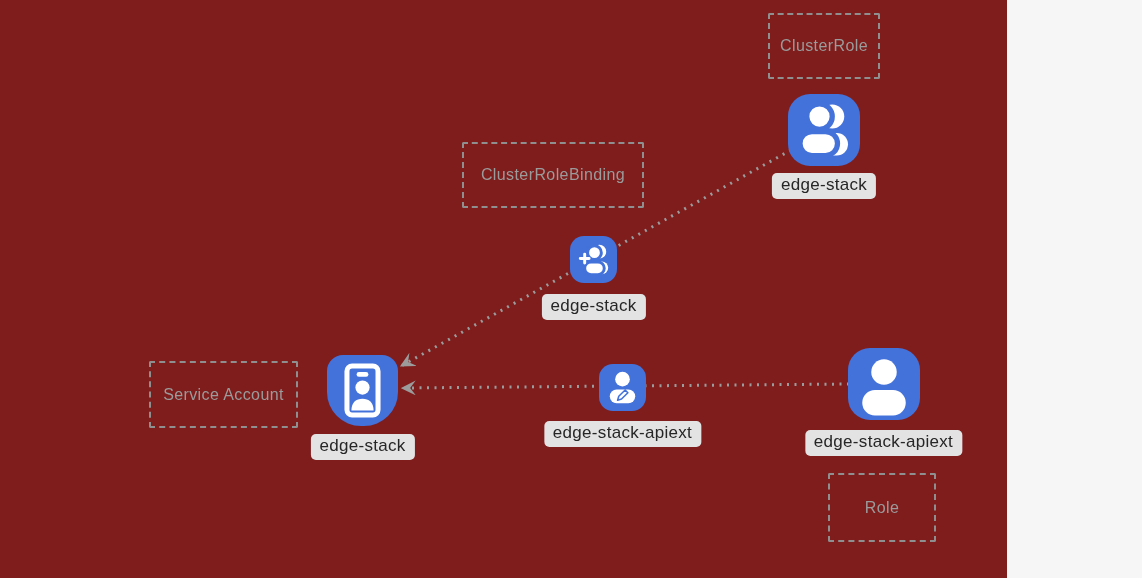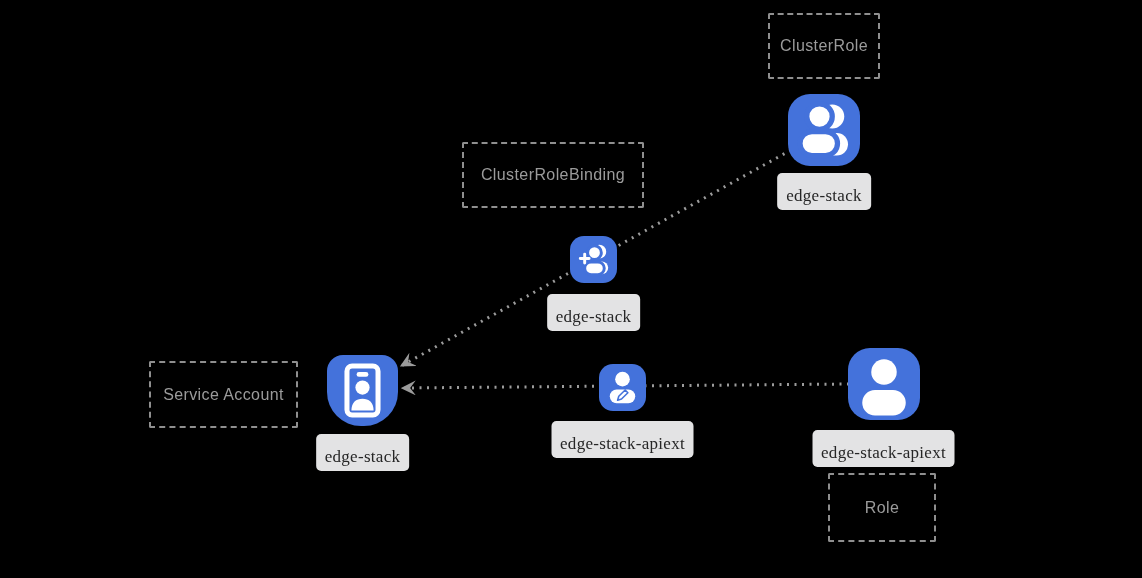--- a/index.html
+++ b/index.html
@@ -2,22 +2,22 @@
 <html><head>
 <meta charset="utf-8">
 <style>
   html,body{margin:0;padding:0;}
   body{
     font-family:"Liberation Sans","DejaVu Sans",sans-serif;
     background:#f6f6f7;
   }
   .canvas{
     position:relative;
-    width:1142px;height:578px;
-    background:#000000;
+    width:1007px;height:578px;
+    background:#7f1d1d;
     overflow:hidden;
   }
   
   .edges{
     position:absolute;left:0;top:0;width:1142px;height:578px;
     z-index:1;
   }
   
   .tbox{
     position:absolute;
@@ -49,24 +49,23 @@
   .icon-lg{width:72px;height:72px;border-radius:22px;}
   .icon-sm{width:47px;height:47px;border-radius:14px;}
   .icon-badge{width:71px;height:71px;border-radius:16px 16px 34px 34px;}
   .chip{
     position:absolute;
     left:50%;transform:translateX(-50%);
     background:#e3e3e4;
     color:#262626;
     font-size:17px;
     letter-spacing:0.3px;
-    padding:13px 9px 4px 9px;
+    padding:2px 9px 4px 9px;
     border-radius:5px;
     white-space:nowrap;
-    font-family:Liberation Serif, serif;
   }
   #node-clusterrole-sub{left:788px;top:94px;width:72px;}
   #node-clusterrole-sub .chip{top:79px;}
   #node-crb{left:570px;top:236px;width:47px;}
   #node-crb .chip{top:58px;}
   #node-sa{left:327px;top:355px;width:71px;}
   #node-sa .chip{top:79px;}
   #node-rb{left:599px;top:364px;width:47px;}
   #node-rb .chip{top:57px;}
   #node-role-sub{left:848px;top:348px;width:71px;}

